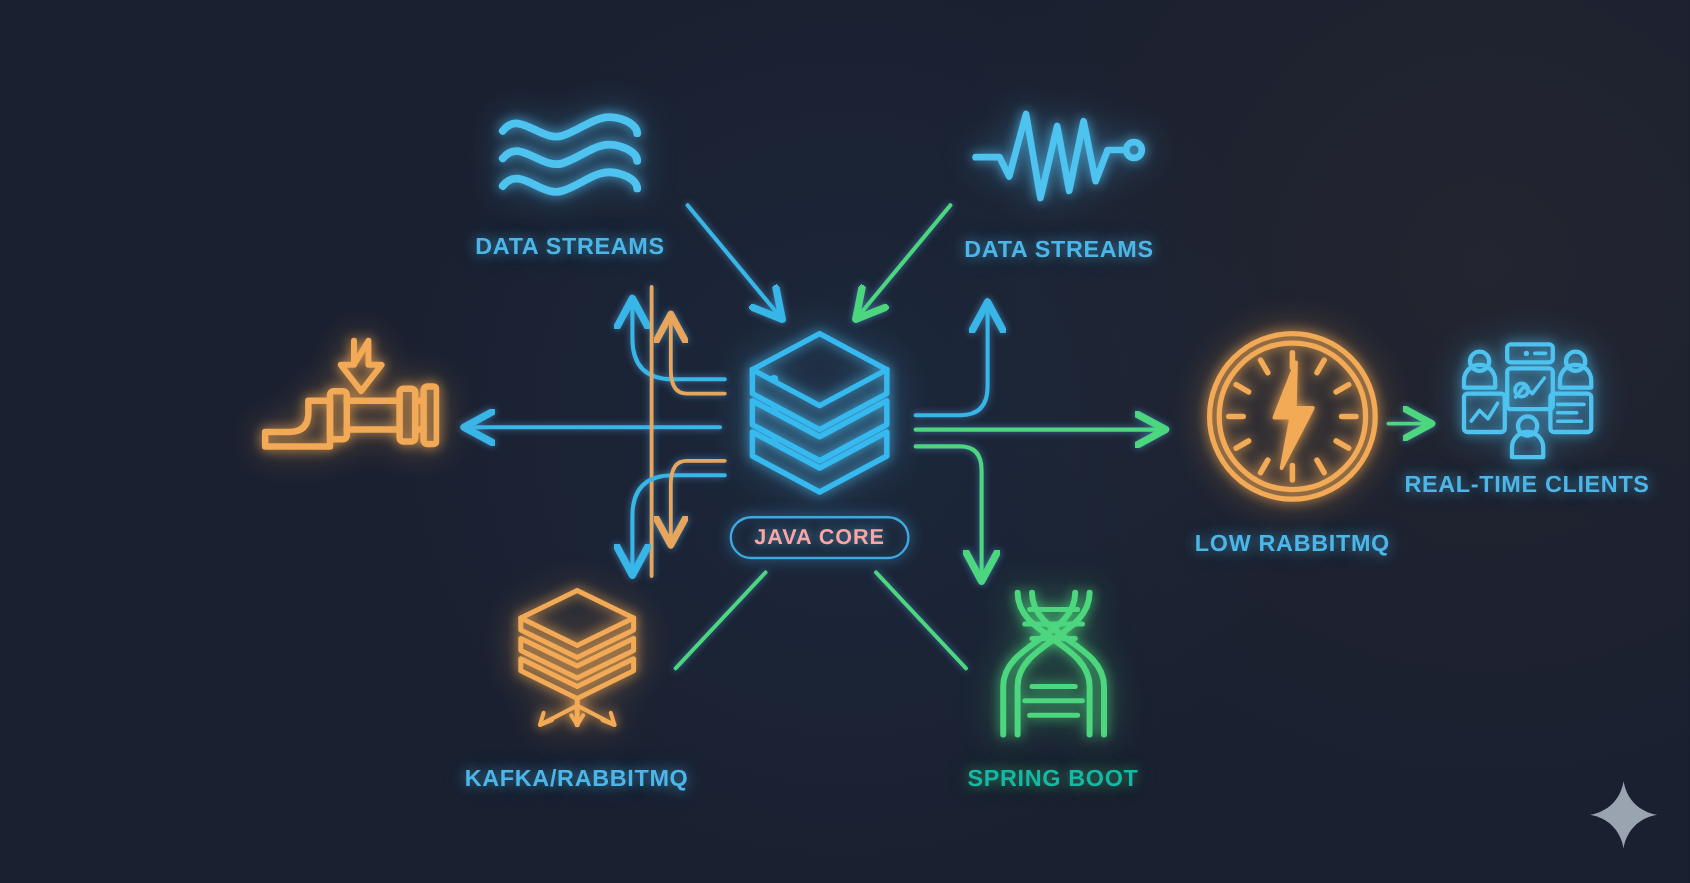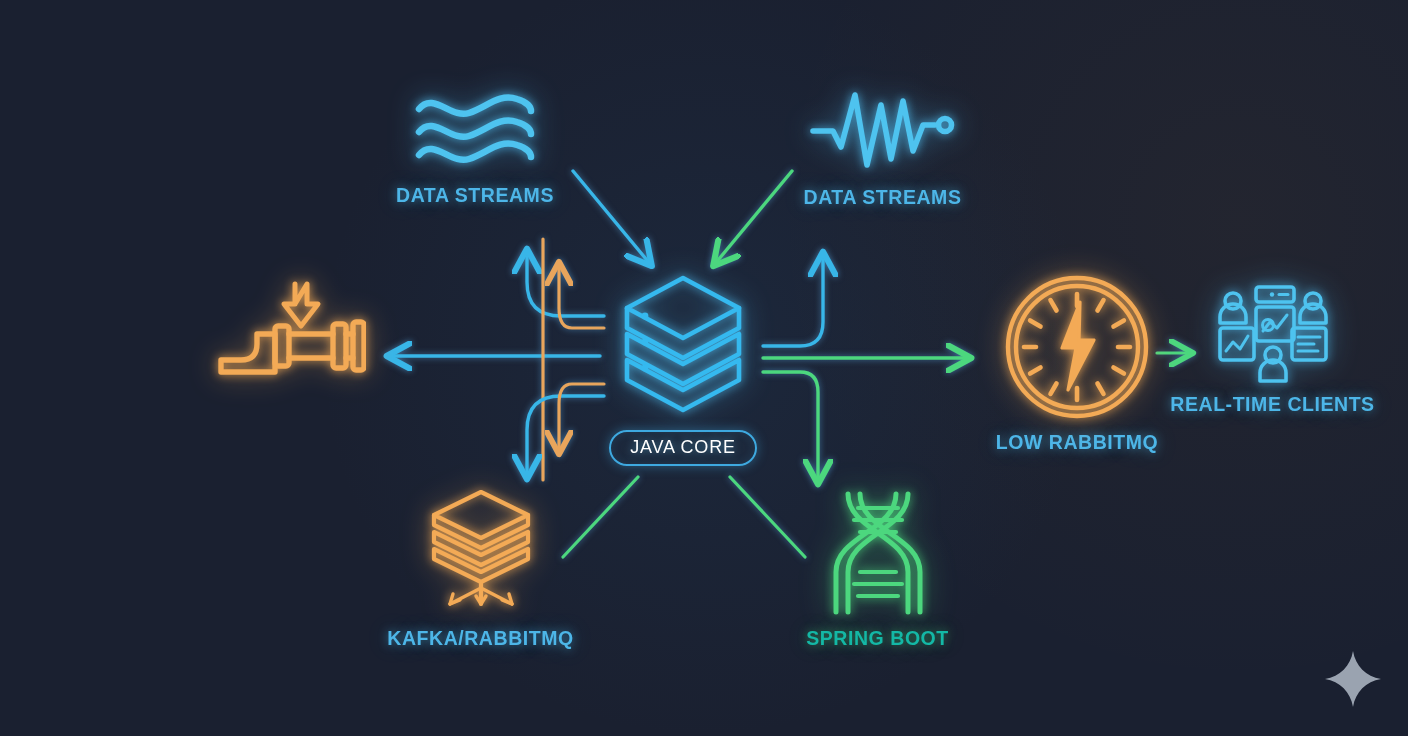--- a/index.html
+++ b/index.html
@@ -10,27 +10,27 @@
       radial-gradient(circle at 50% 48%, rgba(40,80,120,0.16) 0%, rgba(22,28,40,0) 48%),
       radial-gradient(circle at 88% 30%, rgba(200,130,40,0.05) 0%, rgba(22,28,40,0) 35%),
       #1a2030;
   }
   .stage{position:absolute;inset:0;}
   svg.wires{position:absolute;left:0;top:0;width:1408px;height:736px;}
   .node{position:absolute;text-align:center;}
   .icon-wrap{display:flex;align-items:center;justify-content:center;}
   .lbl{
     font-size:19.5px;font-weight:700;letter-spacing:0.55px;
-    margin-top:9px;white-space:nowrap;
+    margin-top:20px;white-space:nowrap;
   }
   .lbl.blue{color:#4db6e8;text-shadow:0 0 10px rgba(77,182,232,.55),0 0 22px rgba(77,182,232,.3);}
   .lbl.green{color:#14b8a6;text-shadow:0 0 10px rgba(76,215,126,.5),0 0 22px rgba(76,215,126,.28);}
   .pill{
     display:inline-block;border:2px solid #3ea9e0;border-radius:20px;
-    padding:5px 19px 6px;color:#ffffff;font-size:18px;font-weight:400;
+    padding:5px 19px 6px;color:#fca5a5;font-size:18px;font-weight:700;
     letter-spacing:0.8px;
     box-shadow:0 0 12px rgba(62,169,224,.45),inset 0 0 10px rgba(62,169,224,.15);
     text-shadow:0 0 9px rgba(99,196,239,.7);
     background:rgba(30,50,72,.25);
   }
   .sparkle{position:absolute;}
   .glowb{filter:drop-shadow(0 0 5px rgba(77,182,232,.85)) drop-shadow(0 0 14px rgba(77,182,232,.45));}
   .glowo{filter:drop-shadow(0 0 5px rgba(243,170,86,.85)) drop-shadow(0 0 14px rgba(243,170,86,.4));}
   .glowg{filter:drop-shadow(0 0 5px rgba(76,215,126,.8)) drop-shadow(0 0 15px rgba(76,215,126,.4));}
   .wireglow{filter:drop-shadow(0 0 3px rgba(90,170,230,.6));}

